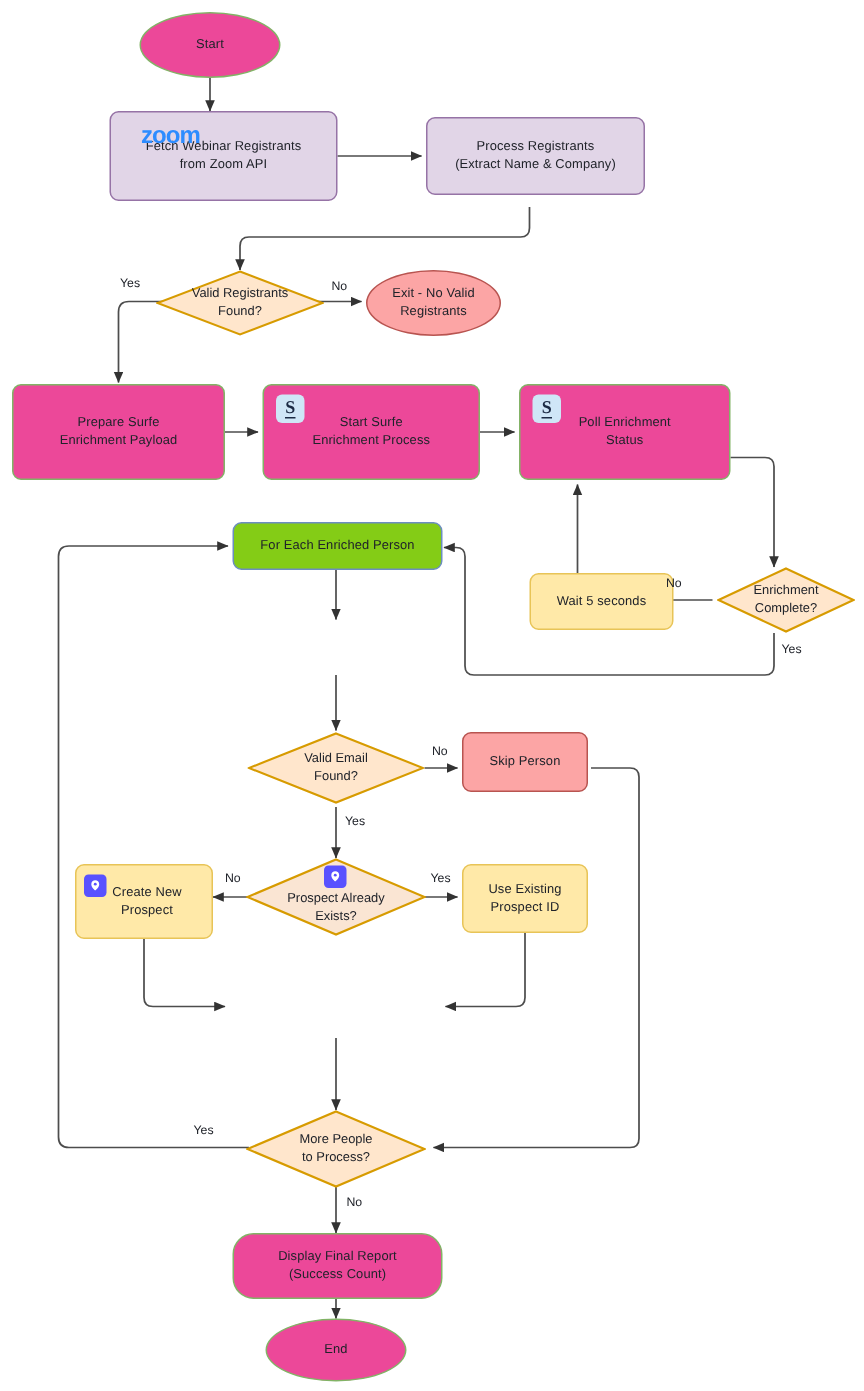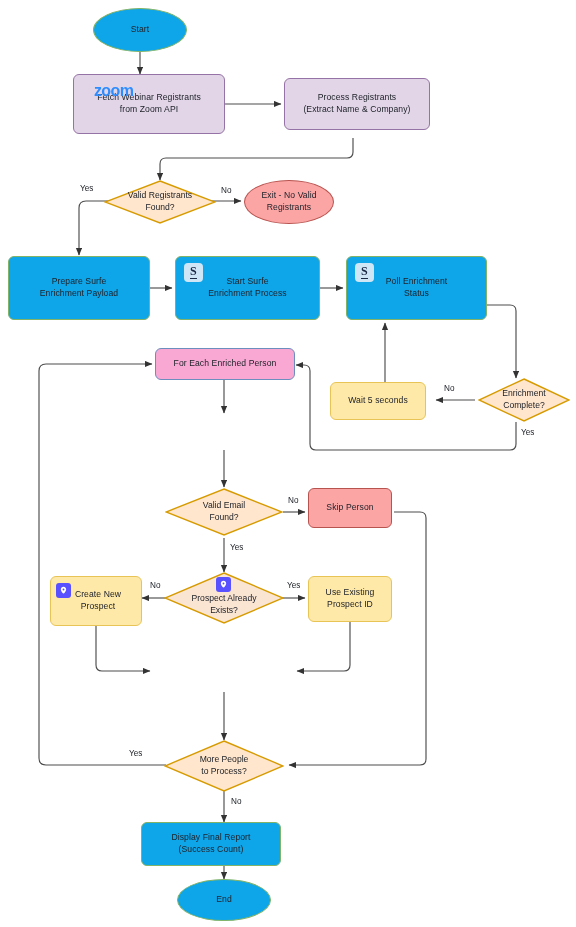--- a/index.html
+++ b/index.html
@@ -69,25 +69,25 @@
     left: 0; top: 0;
     width: 100%;
     height: 100%;
     z-index: 0;
   }
   .diamond-wrap .label {
     position: relative;
     z-index: 2;
   }
   
-  .green   { background: #0ea5e9; border-color: #82b366; justify-content: center; }
+  .green   { background: #ec4899; border-color: #82b366; justify-content: center; }
   .purple  { background: #e1d5e7; border-color: #9673a6; }
   .red     { background: #fca5a5; border-color: #b85450; }
   .yellow  { background: #ffe9a8; border-color: #e8c457; }
-  .blue    { background: #f9a8d4; border-color: #6c8ebf; }
+  .blue    { background: #84cc16; border-color: #6c8ebf; }
 
   
   .edge-label {
     position: absolute;
     font-size: 8.2px;
     color: #20232a;
     background: transparent;
     white-space: nowrap;
   }
 
@@ -250,21 +250,21 @@
   </div>
 
   <div class="diamond-wrap" style="left:478px; top:378px; width:92px; height:44px;">
     <svg class="dshape" viewBox="0 0 92 44" preserveAspectRatio="none">
       <polygon points="46,1 91,22 46,43 1,22" fill="#ffe6cc" stroke="#d79b00" stroke-width="1.4"></polygon>
     </svg>
     <span class="label">Enrichment
 Complete?</span>
   </div>
 
-  <div class="node rect yellow" style="left:330px; top:382px; width:96px; height:38px;">
+  <div class="node rect yellow" style="left:353px; top:382px; width:96px; height:38px;">
     <span class="label">Wait 5 seconds</span>
   </div>
 
   <div class="node rect blue" style="left:155px; top:348px; width:140px; height:32px;">
     <span class="label">For Each Enriched Person</span>
   </div>
 
 
   <div class="diamond-wrap" style="left:165px; top:488px; width:118px; height:48px;">
     <svg class="dshape" viewBox="0 0 118 48" preserveAspectRatio="none">
@@ -310,21 +310,21 @@
 
 
   <div class="diamond-wrap" style="left:164px; top:740px; width:120px; height:52px;">
     <svg class="dshape" viewBox="0 0 120 52" preserveAspectRatio="none">
       <polygon points="60,1 119,26 60,51 1,26" fill="#ffe6cc" stroke="#d79b00" stroke-width="1.4"></polygon>
     </svg>
     <span class="label">More People
 to Process?</span>
   </div>
 
-  <div class="node rect green" style="left:141px; top:822px; width:140px; height:44px;">
+  <div class="node rect green" style="left:155px; top:822px; width:140px; height:44px;border-radius:14px;">
     <span class="label">Display Final Report
 (Success Count)</span>
   </div>
 
   <div class="node ellipse green" style="left:177px; top:879px; width:94px; height:42px;">
     <span class="label">End</span>
   </div>
 
   <span class="edge-label" style="left:80px; top:184px;">Yes</span>
   <span class="edge-label" style="left:221px; top:186px;">No</span>

